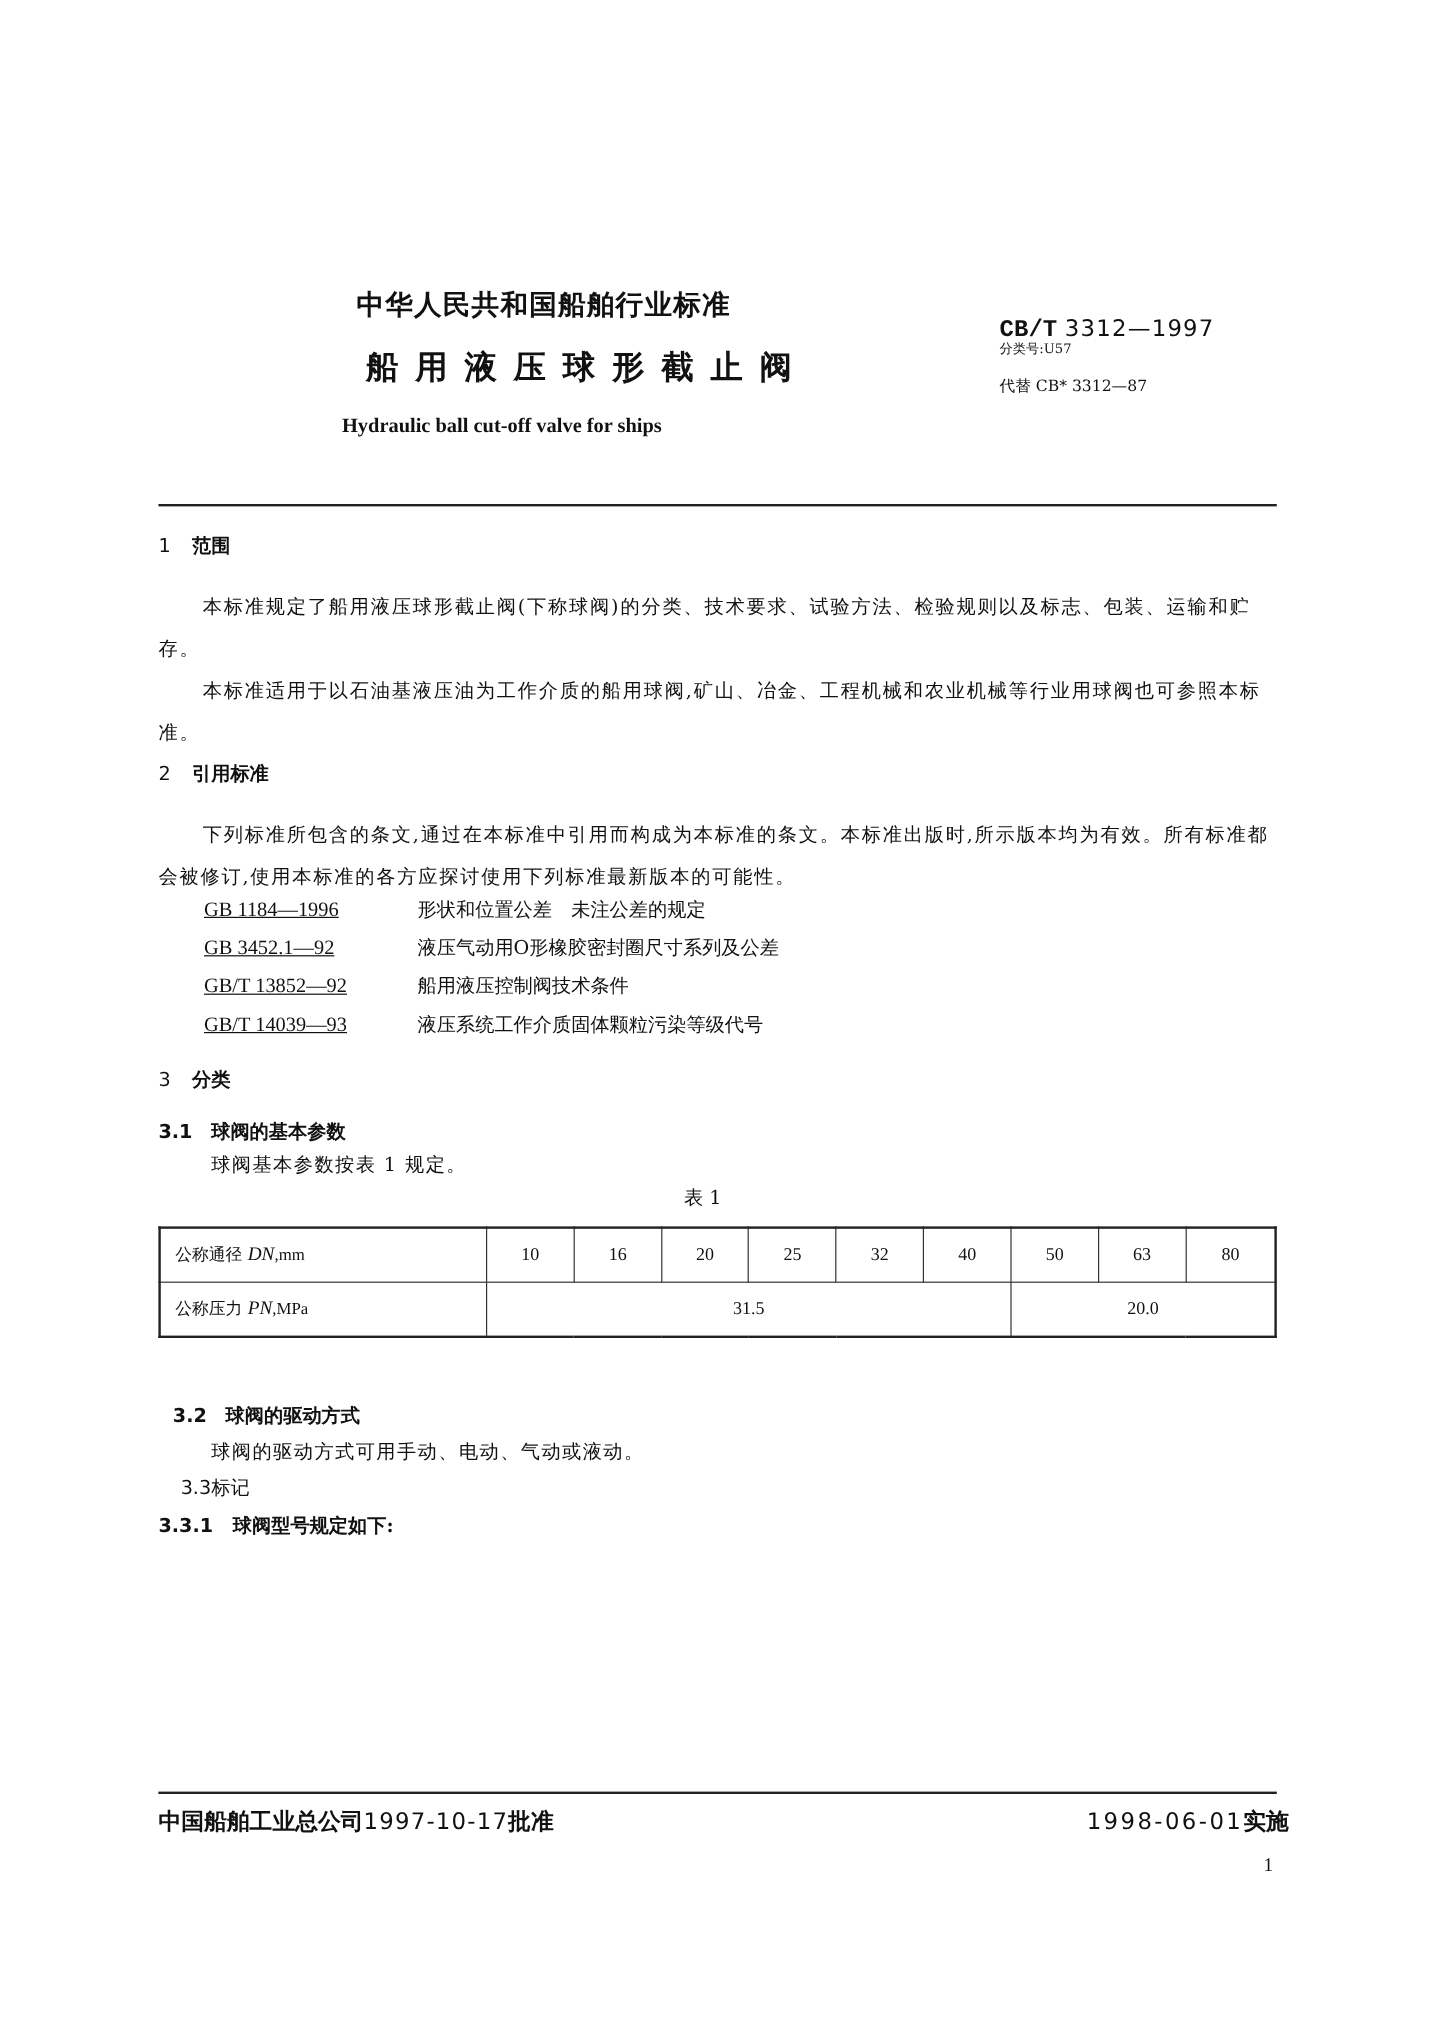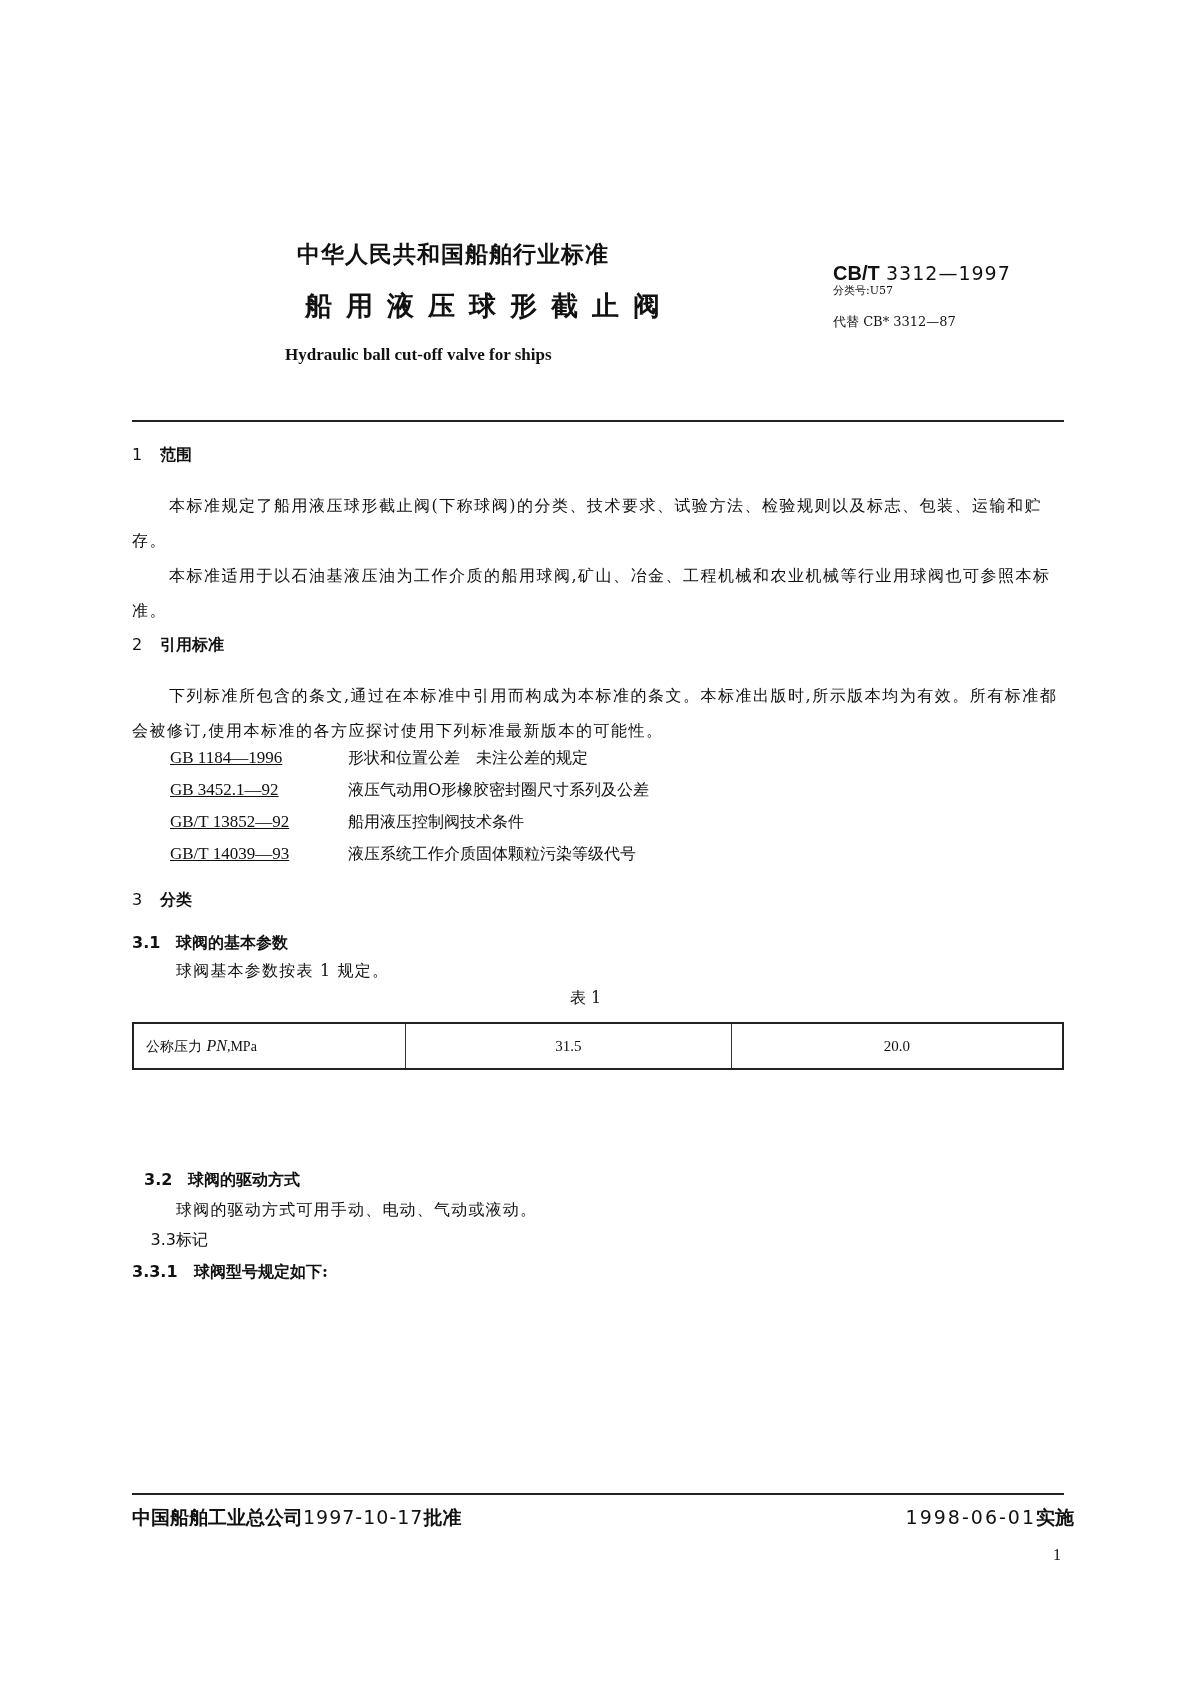--- a/index.html
+++ b/index.html
@@ -10,21 +10,21 @@
   }
   .abs { position: absolute; }
   .serif { font-family: "Liberation Serif", "DejaVu Serif", serif; }
 
   .std-org { left: 0; width: 100%; top: 200px; font-size: 23px; font-weight: bold; letter-spacing: 1px; }
   .std-org span { position: absolute; left: 297px; margin-top: 39px; }
   .title-cn { left: 305px; top: 288px; font-size: 27px; font-weight: bold; letter-spacing: 14px; }
   .title-en { left: 285px; top: 345px; font-size: 17px; font-weight: bold; }
 
   .std-code { left: 833px; top: 262px; font-size: 20px; line-height: 22px; }
-  .std-code b { font-family: Liberation Sans, sans-serif; font-weight: bold; }
+  .std-code b { font-family: Liberation Mono, monospace; font-weight: bold; }
   .std-code .num { font-family: "DejaVu Sans", "Liberation Sans", sans-serif; letter-spacing: 1px; font-size: 19px; }
   .std-class { left: 833px; top: 283px; font-size: 11px; }
   .std-replace { left: 833px; top: 313px; font-size: 13px; }
 
   .rule-top { left: 132px; top: 420px; width: 932px; height: 2px; background: #222; }
   .rule-bottom { left: 132px; top: 1493px; width: 932px; height: 2px; background: #222; }
 
   .h1 { font-size: 16px; font-weight: bold; }
   .h1 .no { display: inline-block; width: 28px; font-weight: normal; font-family: "DejaVu Sans", sans-serif; }
   .p { font-size: 16px; letter-spacing: 1.2px; }
@@ -103,20 +103,32 @@
 
 <div class="abs sub" style="left:132px; top:933px; font-weight:bold;">
   <span class="no" style="width:44px;">3.1</span><span>球阀的基本参数</span>
 </div>
 <div class="abs p" style="left:176px; top:961px;">球阀基本参数按表 1 规定。</div>
 
 <div class="abs caption">表 1</div>
 
 <table class="t1">
   <tbody>
+      <tr>
+    <td class="lab"><span>公称通径 </span><i>DN</i><span class="serif">,mm</span></td>
+    <td>10</td>
+    <td>16</td>
+    <td>20</td>
+    <td>25</td>
+    <td>32</td>
+    <td>40</td>
+    <td>50</td>
+    <td>63</td>
+    <td>80</td>
+  </tr>
   <tr>
     <td class="lab"><span>公称压力 </span><i>PN</i><span class="serif">,MPa</span></td>
     <td colspan="6">31.5</td>
     <td colspan="3">20.0</td>
   </tr>
 </tbody>
   </table>
 
 <div class="abs sub" style="left:144px; top:1170px; font-weight:bold;">
   <span class="no" style="width:44px;">3.2</span><span>球阀的驱动方式</span>

